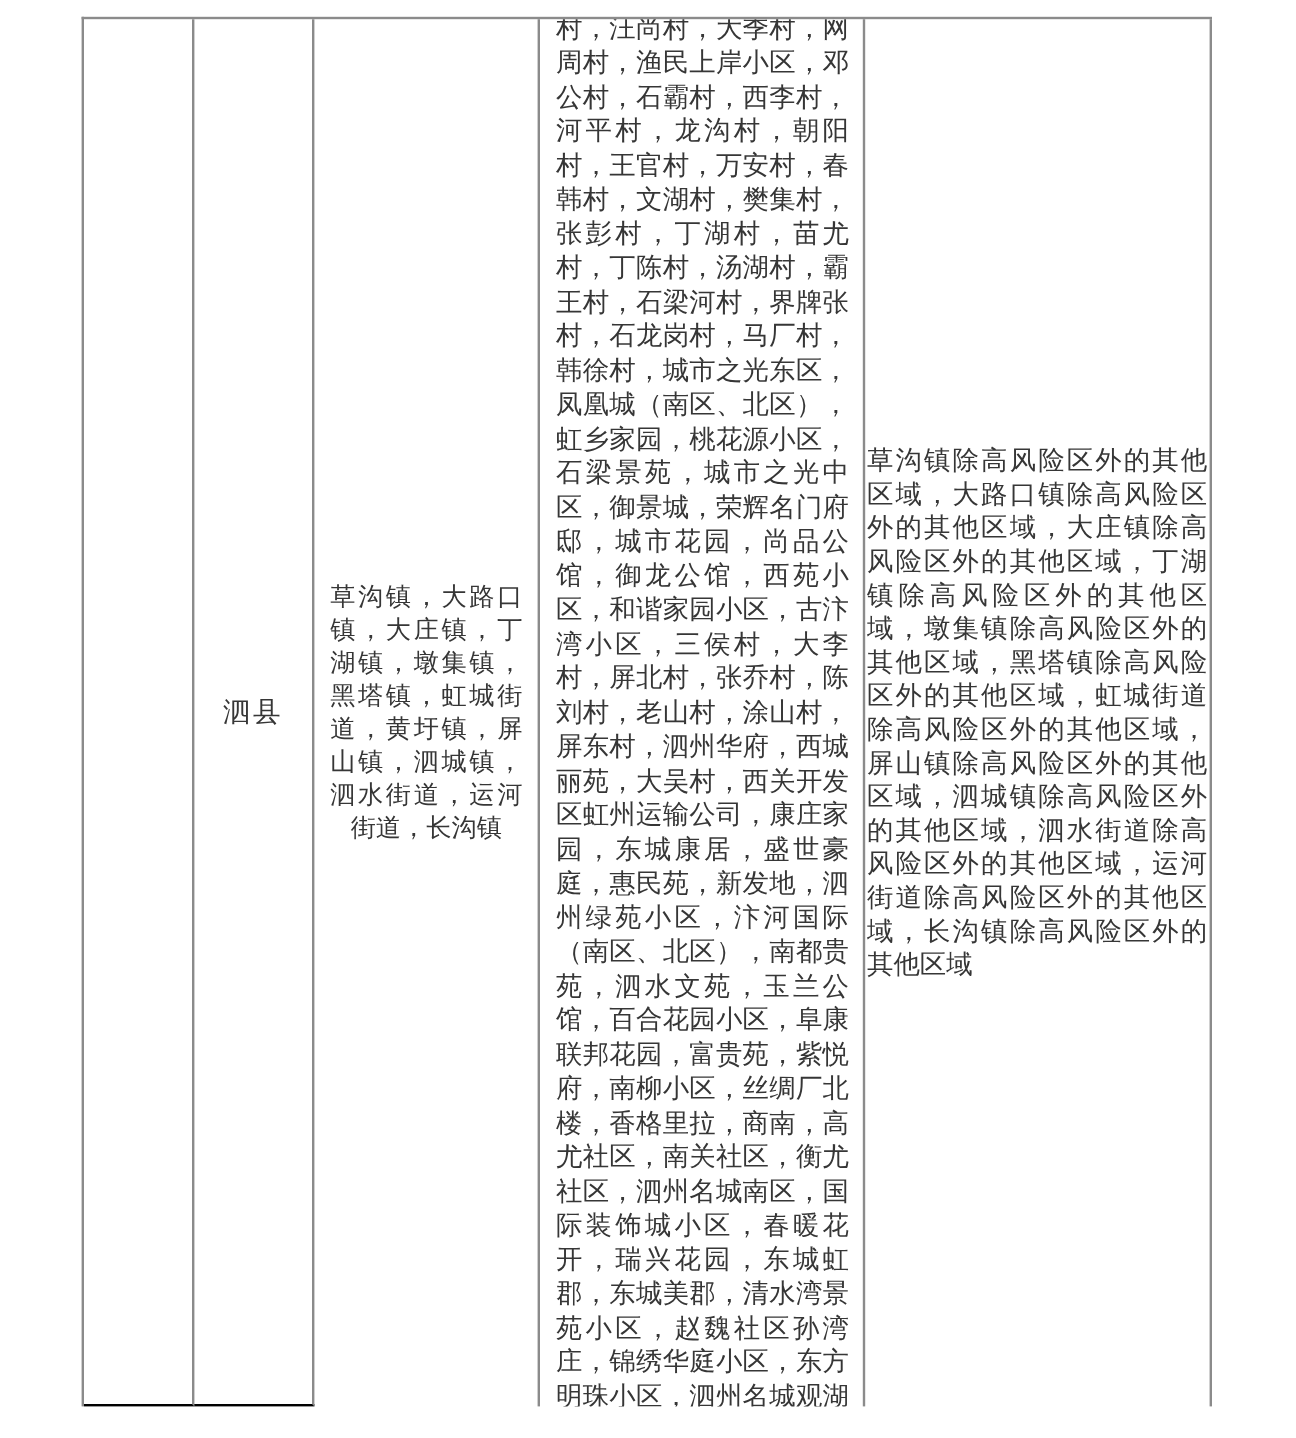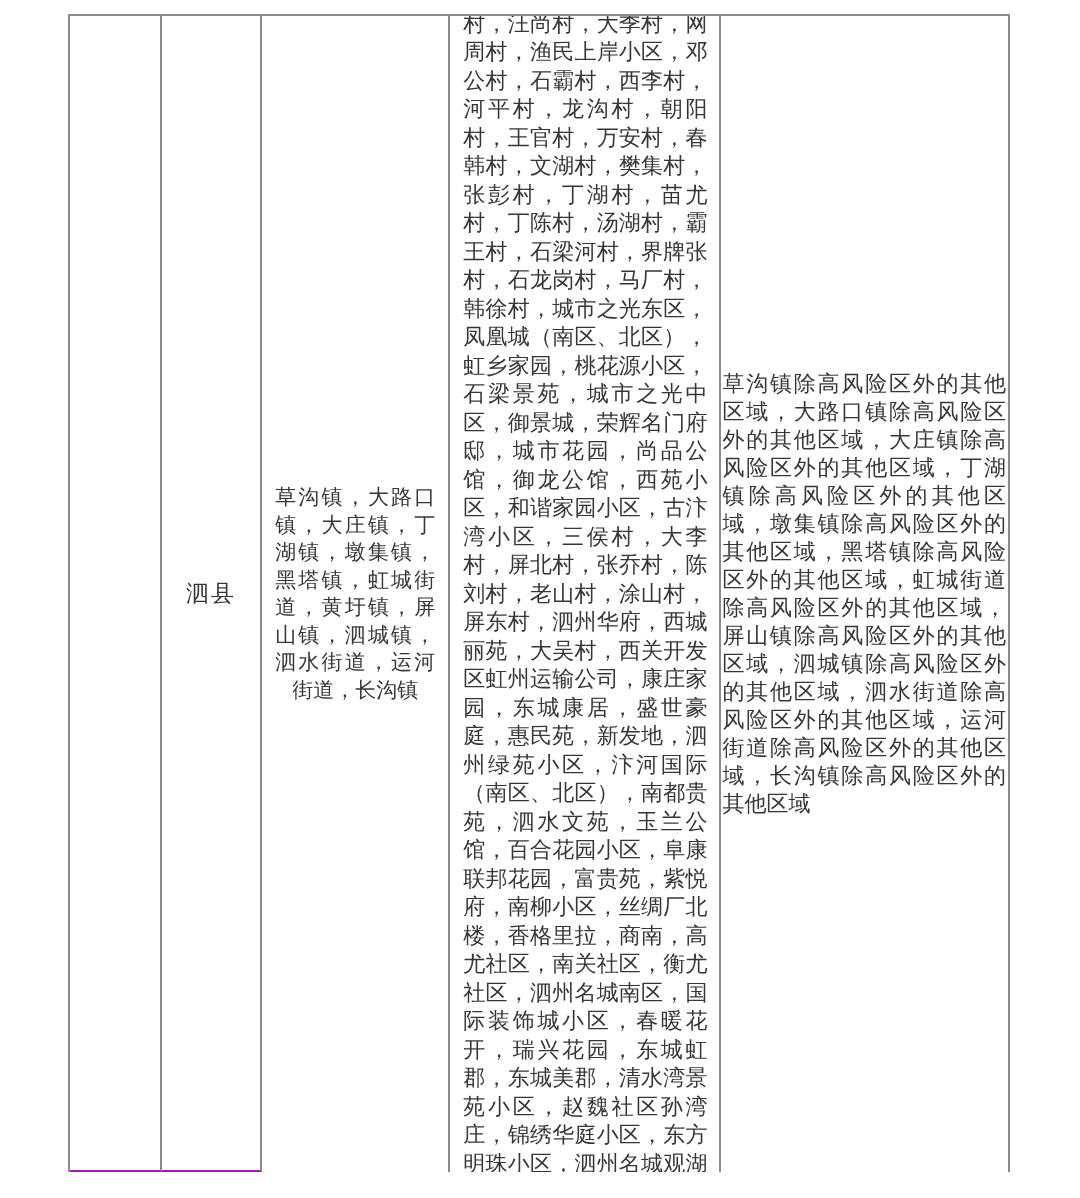--- a/index.html
+++ b/index.html
@@ -29,21 +29,21 @@
   .cell {
     box-sizing: border-box;
     border-right: 2px solid #8b8b8b;
     height: 100%;
     display: flex;
     flex-direction: column;
     justify-content: center;
     overflow: hidden;
   }
   .cell.closed-bottom {
-    border-bottom: 2px solid #a21caf;
+    border-bottom: 2px solid #000000;
     font-family: Liberation Mono, monospace;
   }
   .cell-region  { width: 95px; }
   .cell-county  { width: 104px; align-items: center; }
   .cell-towns   { width: 195px; }
   .cell-villages{ width: 280px; }
   .cell-other   { width: 300px; }
 
   .county-text {
     font-size: 23px;

